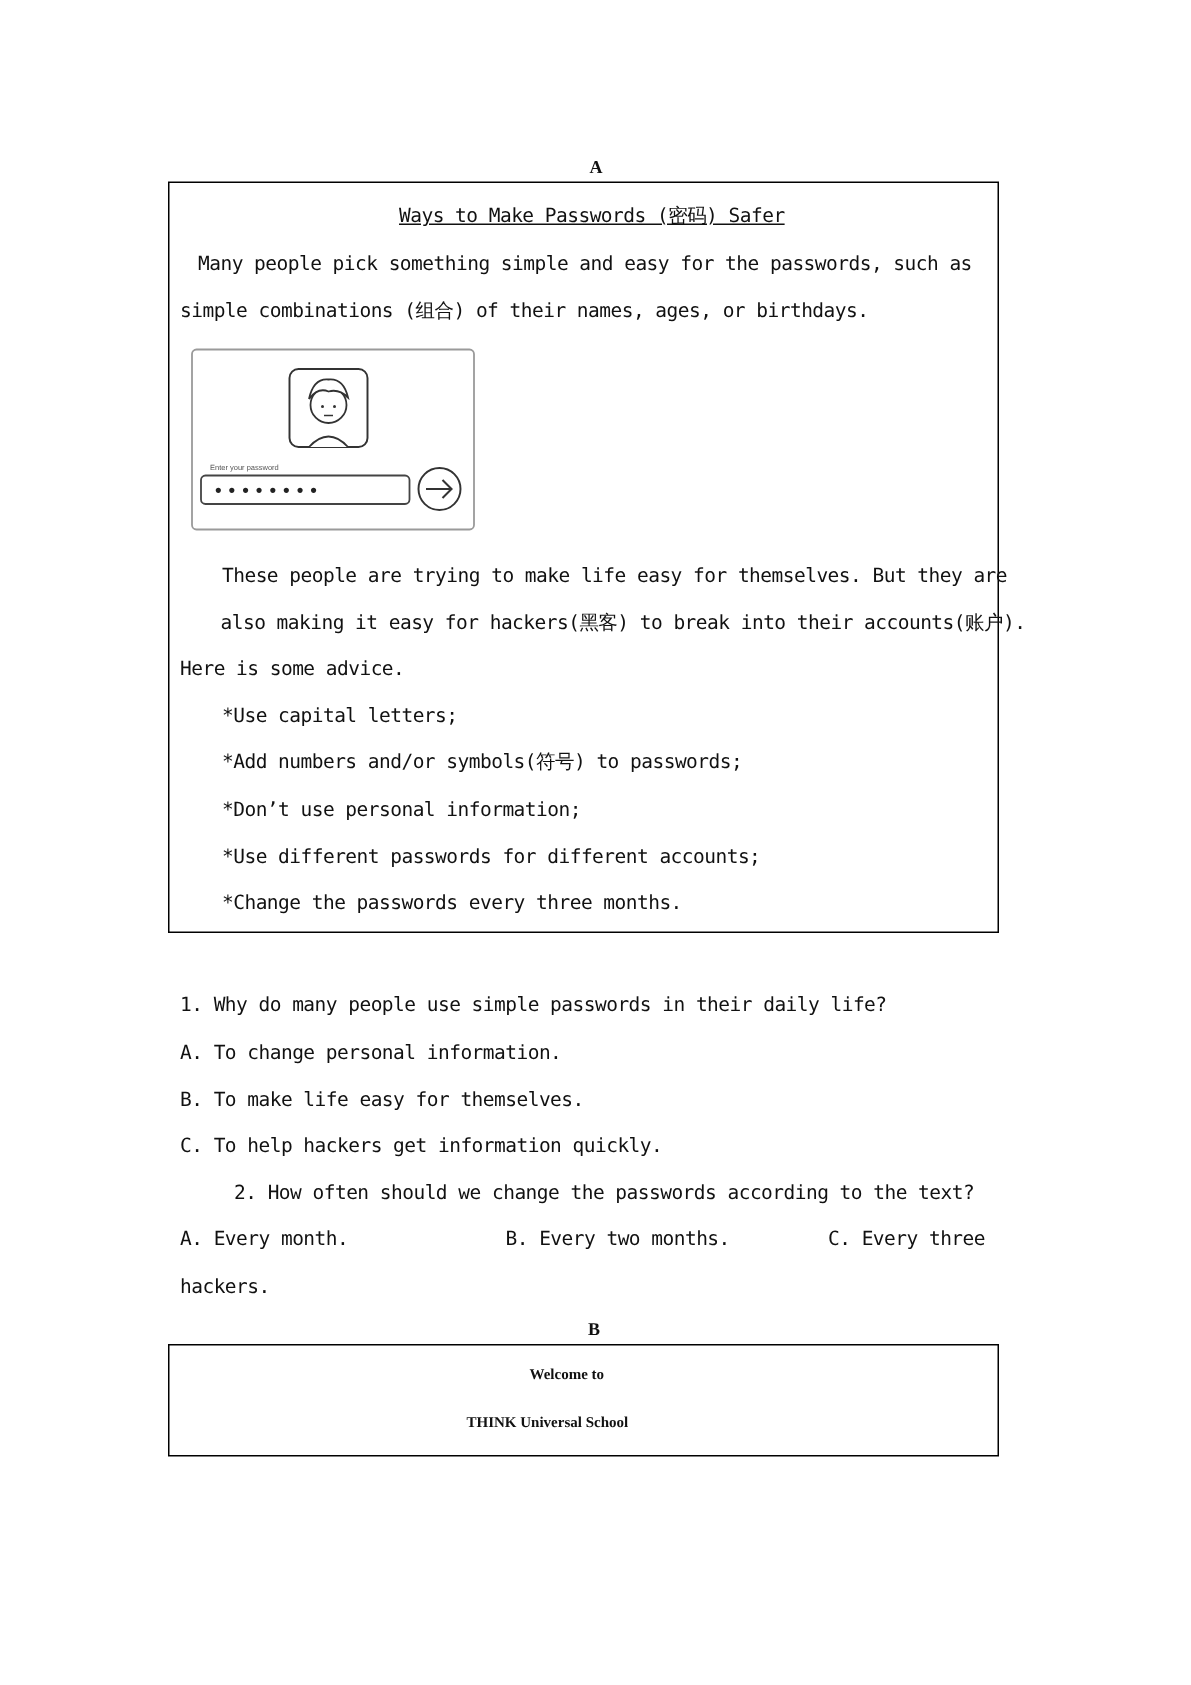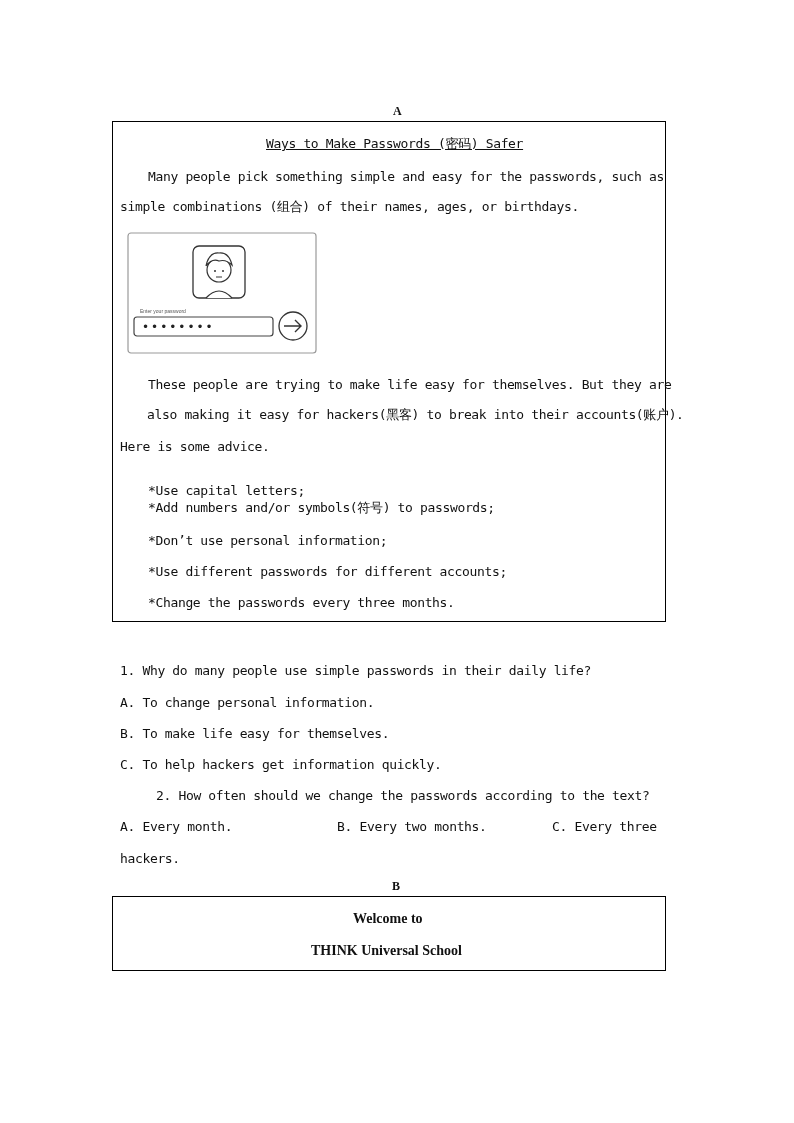--- a/index.html
+++ b/index.html
@@ -3,33 +3,33 @@
 <meta charset="utf-8">
 <style>
   html, body { margin:0; padding:0; background:#ffffff; }
   body { width:794px; height:1123px; position:relative; overflow:hidden;
          font-family:"DejaVu Sans Mono","Liberation Mono",monospace; color:#111; font-size:12px; }
   .abs { position:absolute; white-space:nowrap; }
   .sec-label { font-family:"Liberation Serif",serif; font-weight:bold; font-size:12px; }
   .box { position:absolute; border:1.5px solid #000; box-sizing:border-box; }
   .title { text-decoration:underline; }
   .t { font-size:13px; letter-spacing:-0.35px; }
-  .bold { font-weight:bold; font-family:"Liberation Serif","DejaVu Serif",serif; font-size:14px; }
+  .bold { font-weight:bold; font-family:"Liberation Serif","DejaVu Serif",serif; font-size:10px; }
   .illus { position:absolute; left:126px; top:230px; width:192px; height:126px; }
 </style>
 </head>
 <body>
 
 <div class="abs sec-label" style="left:393px; top:104px;">A</div>
 
 <div class="box" style="left:112px; top:121px; width:554px; height:501px;"></div>
 
 <div class="abs t title" style="left:266px; top:135px;">Ways to Make Passwords (密码) Safer</div>
 
-<div class="abs t" style="left:148px; top:169px;">Many people pick something simple and easy for the passwords, such as</div>
+<div class="abs t" style="left:132px; top:169px;">Many people pick something simple and easy for the passwords, such as</div>
 <div class="abs t" style="left:120px; top:198px;">simple combinations (组合) of their names, ages, or birthdays.</div>
 
 <div class="illus">
   <svg width="192" height="126" viewBox="0 0 192 126">
     <rect x="2" y="3" width="188" height="120" rx="3" fill="#fff" stroke="#9a9a9a" stroke-width="1.2"></rect>
     <g>
       <rect x="67" y="16" width="52" height="52" rx="6" fill="#fff" stroke="#333" stroke-width="1.3"></rect>
       <circle cx="93" cy="40" r="12" fill="#fff" stroke="#333" stroke-width="1.2"></circle>
       <path d="M80 36 q3 -14 13 -13 q10 -1 13 12 q-6 -6 -13 -4 q-7 -3 -13 5z" fill="#fff" stroke="#333" stroke-width="1.2"></path>
       <circle cx="89" cy="41" r="1" fill="#333"></circle>
@@ -44,21 +44,21 @@
       <circle cx="167" cy="96" r="14" fill="#fff" stroke="#333" stroke-width="1.3"></circle>
       <path d="M158 96 h17 M169 90 l6 6 l-6 6" fill="none" stroke="#333" stroke-width="1.4"></path>
     </g>
   </svg>
 </div>
 
 <div class="abs t" style="left:148px; top:377px;">These people are trying to make life easy for themselves. But they are</div>
 <div class="abs t" style="left:120px; top:406px;margin-left:27px;">also making it easy for hackers(黑客) to break into their accounts(账户).</div>
 <div class="abs t" style="left:120px; top:439px;">Here is some advice.</div>
 
-<div class="abs t" style="left:148px; top:470px;margin-top:13px;">*Use capital letters;</div>
+<div class="abs t" style="left:148px; top:470px;">*Use capital letters;</div>
 <div class="abs t" style="left:148px; top:499px;">*Add numbers and/or symbols(符号) to passwords;</div>
 <div class="abs t" style="left:148px; top:533px;">*Don’t use personal information;</div>
 <div class="abs t" style="left:148px; top:564px;">*Use different passwords for different accounts;</div>
 <div class="abs t" style="left:148px; top:595px;">*Change the passwords every three months.</div>
 
 <div class="abs t" style="left:120px; top:663px;">1. Why do many people use simple passwords in their daily life?</div>
 <div class="abs t" style="left:120px; top:695px;">A. To change personal information.</div>
 <div class="abs t" style="left:120px; top:726px;">B. To make life easy for themselves.</div>
 <div class="abs t" style="left:120px; top:757px;">C. To help hackers get information quickly.</div>
 

